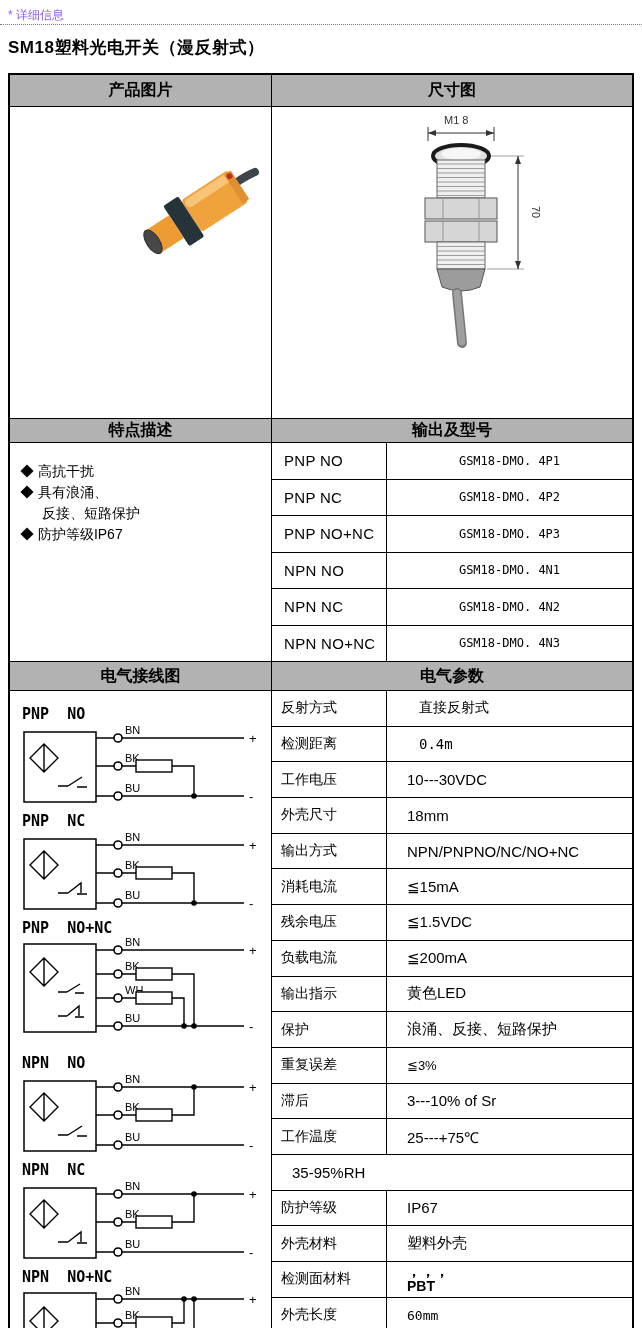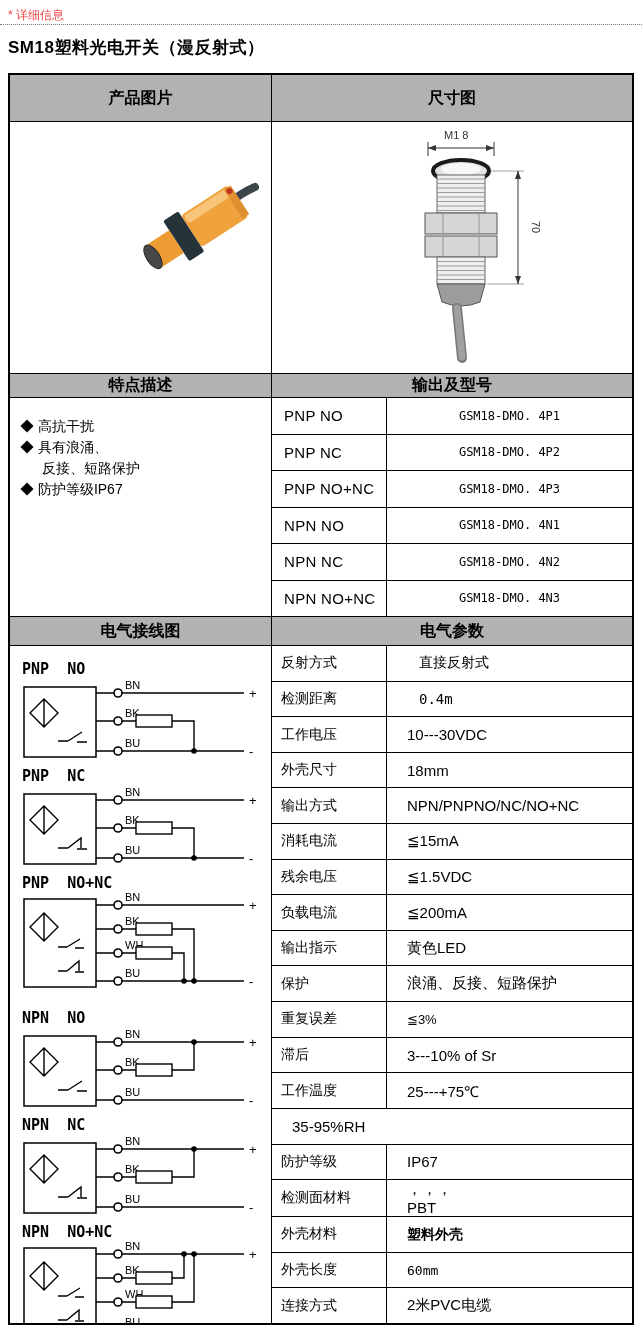--- a/index.html
+++ b/index.html
@@ -2,36 +2,36 @@
 <html><head>
 <meta charset="utf-8">
 <style>
   * { box-sizing: border-box; margin: 0; padding: 0; }
   html,body { background:#fff; }
   body {
     width: 642px; min-height: 1328px;
     font-family: "Liberation Sans", sans-serif;
     color:#000;
   }
-  .note { font-size:12px; color:#ef4444; padding:7px 0 0 8px; height:24px; }
+  .note { font-size:12px; color:#8b5cf6; padding:7px 0 0 8px; height:24px; }
   .dotted-divider { border-bottom:1px dotted #777; width:642px; }
   .page-title { font-size:17px; font-weight:bold; padding:11px 0 14px 8px; letter-spacing:0.5px; }
 
   .spec-table { margin-left:8px; width:626px; border:2px solid #000; }
   .row { display:flex; border-top:1px solid #000; }
   .row:first-child { border-top:none; }
   .c1 { width:262px; border-right:1px solid #000; flex:none; }
   .c2 { flex:1; min-width:0; }
   .hdr { background:#b2b2b2; }
   .hdr .c1, .hdr .c2 {
     display:flex; align-items:center; justify-content:center;
     font-weight:bold; font-size:16px;
   }
-  .r-img { height:252px;gap:28px; }
-  .r-hdr1 { height:46px; }
+  .r-img { height:312px;gap:28px; }
+  .r-hdr1 { height:31px; }
   .r-hdr2 { height:24px; }
   .r-out { height:219px; }
   .r-hdr3 { height:29px; }
   .r-wir { height:678px; }
 
   
   .photo-cell svg { display:block; margin:50px 0 0 118px; overflow:visible; }
   
   .dim-cell svg { display:block; margin:4px auto 0 auto; }
 
@@ -392,29 +392,29 @@
           <div class="pval">25---+75℃</div>
         </div>
       <div class="prow">
           <div class="pval">35-95%RH</div>
         </div>
       <div class="prow">
           <div class="pname">防护等级</div>
           <div class="pval">IP67</div>
         </div>
       <div class="prow">
+          <div class="pname">外壳材料</div>
+          <div class="pval">塑料外壳</div>
+        </div>
+      <div class="prow">
           <div class="pname">检测面材料</div>
           <div class="pval">，，，
 PBT</div>
         </div>
       <div class="prow">
-          <div class="pname">外壳材料</div>
-          <div class="pval">塑料外壳</div>
-        </div>
-      <div class="prow">
           <div class="pname">外壳长度</div>
           <div class="pval">60mm</div>
         </div>
       <div class="prow">
           <div class="pname">连接方式</div>
           <div class="pval">2米PVC电缆</div>
         </div>
     </div>
   </div>
 

